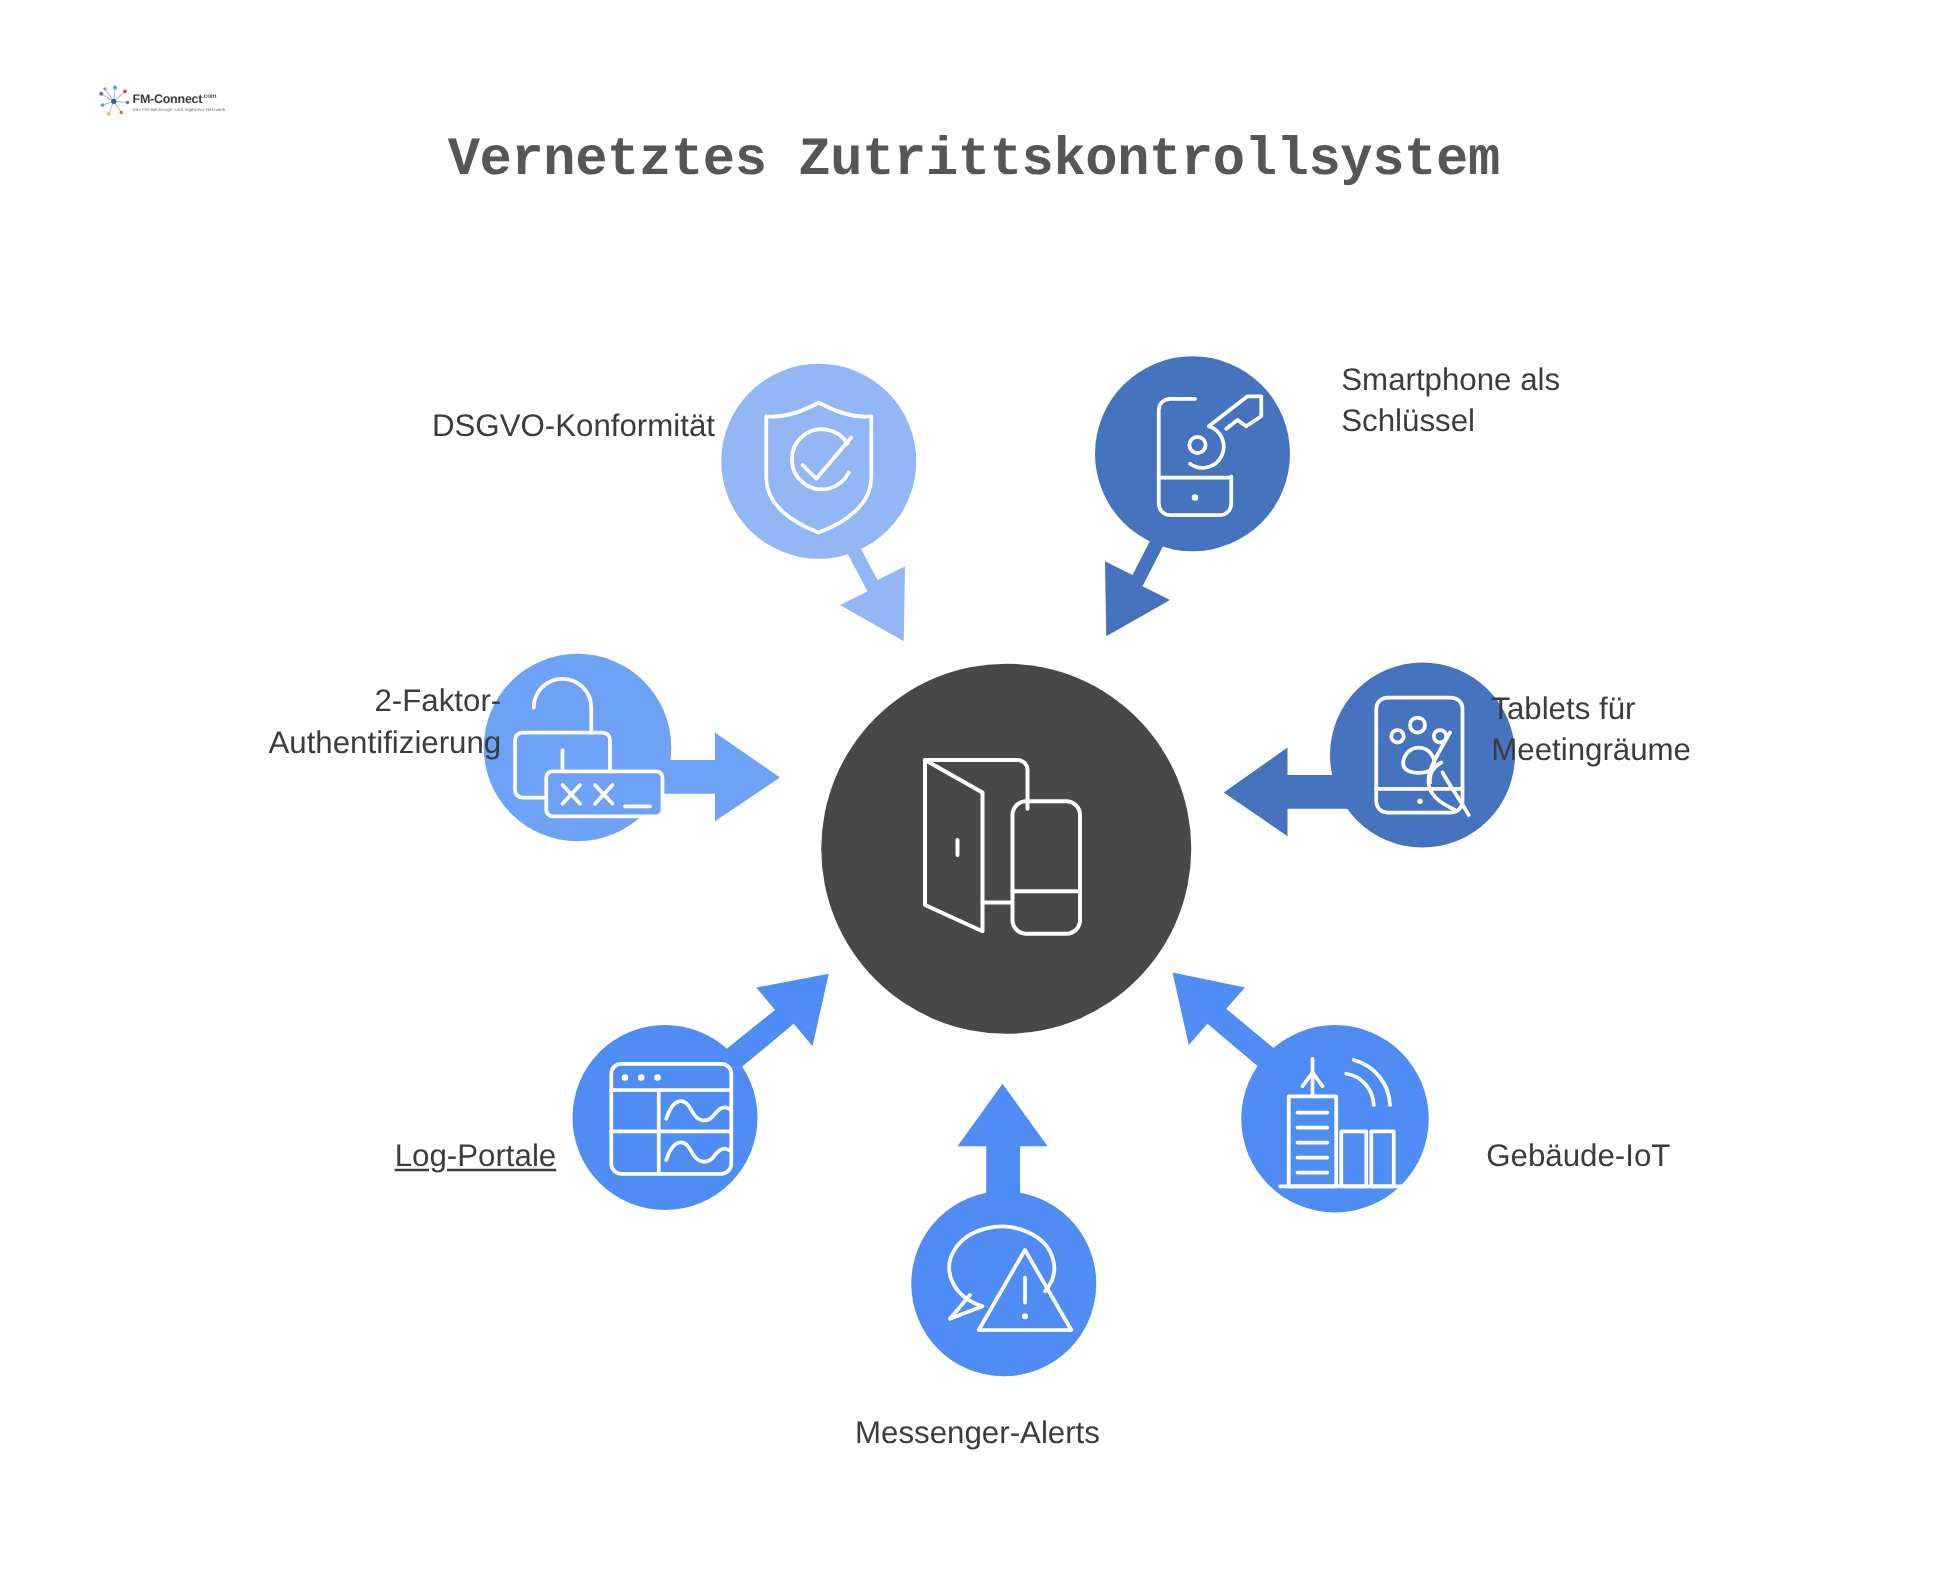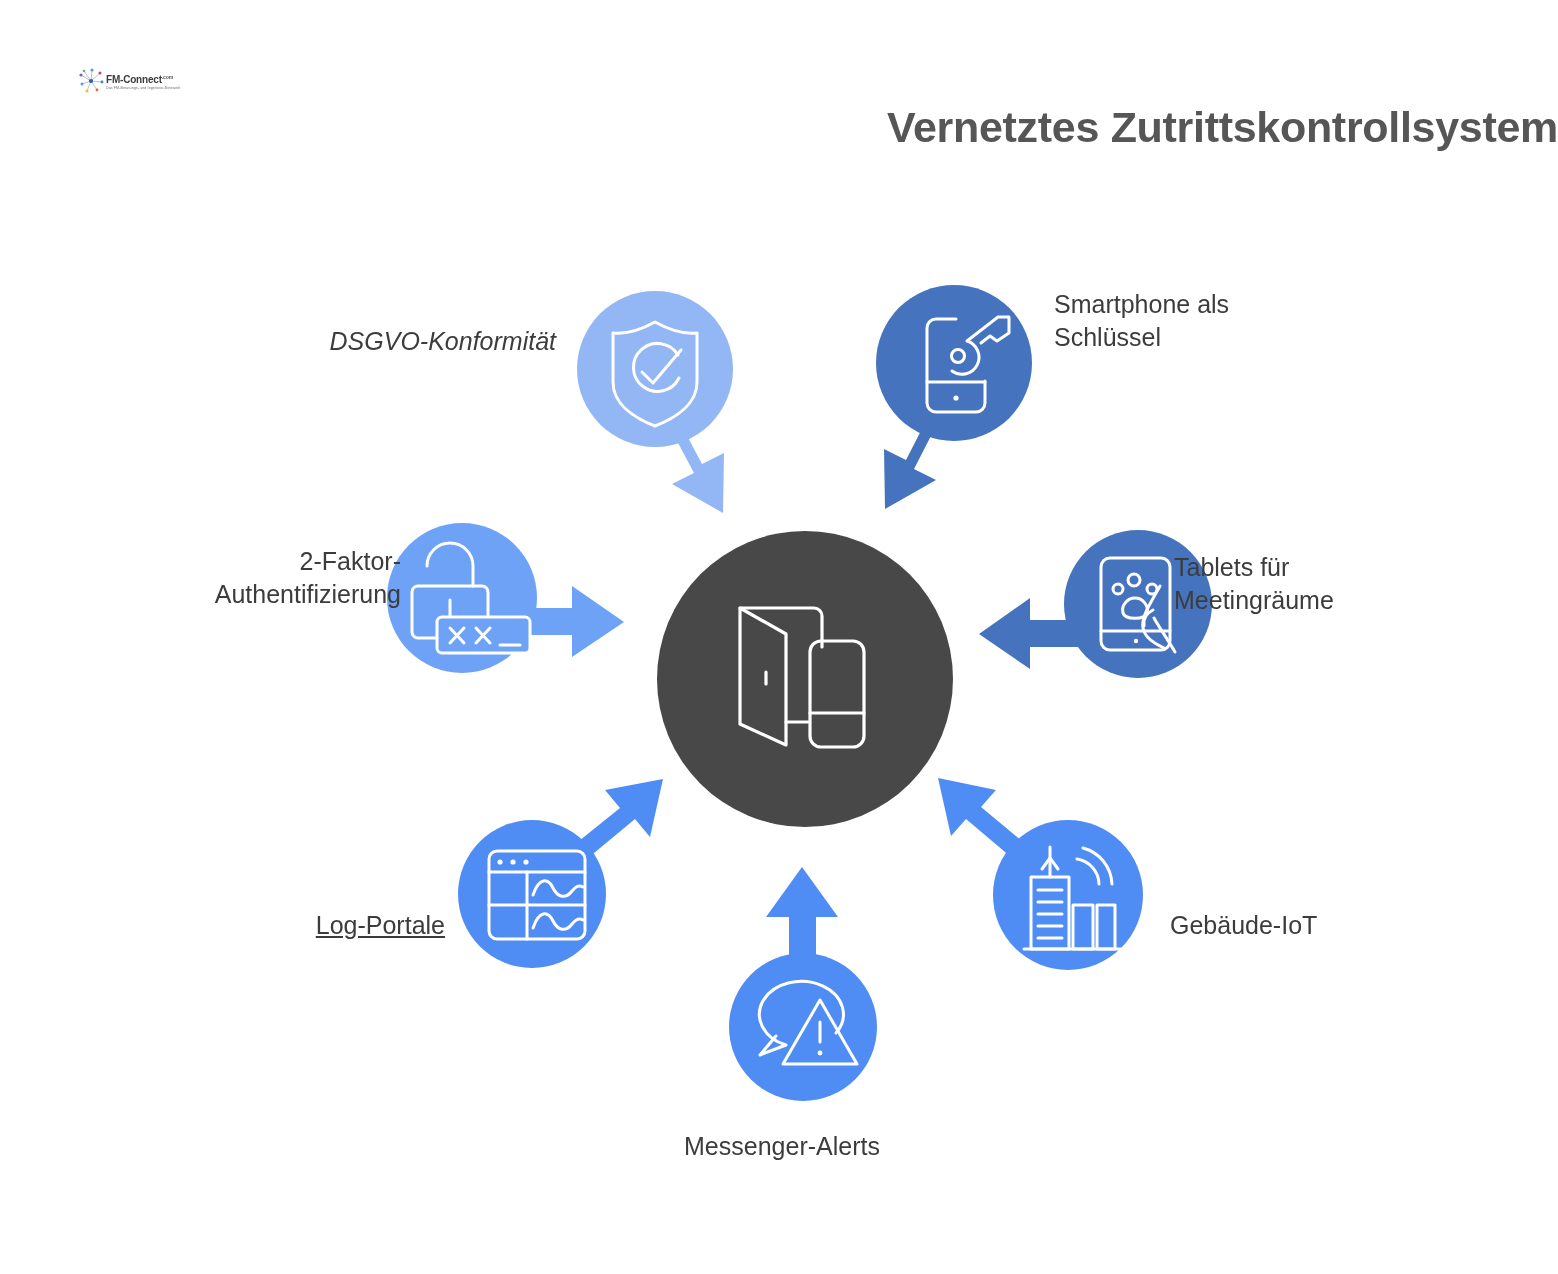--- a/index.html
+++ b/index.html
@@ -64,36 +64,37 @@
     margin-top: 1.5px;
     letter-spacing: 0.1px;
   }
 
   
   .page-title {
     position: absolute;
     left: 0;
     top: 103px;
     width: 1558px;
-    text-align: right;
+    text-align: center;
     font-size: 43px;
     font-weight: bold;
     color: #565656;
     letter-spacing: -0.3px;
+    font-family: Liberation Mono, monospace;
   }
 
   
   .hub-label {
     position: absolute;
     font-size: 25px;
     color: #3c3c3c;
     line-height: 1.32;
     white-space: pre-line;
   }
-  .hub-label.right { text-align: left; }
+  .hub-label.right { text-align: left; margin-left: 19px; }
   .hub-label.left  { text-align: right; }
   .hub-label.center{ text-align: center; }
 
   svg#diagram {
     position: absolute;
     left: 0;
     top: 0;
     width: 1558px;
     height: 1274px;
   }
@@ -272,21 +273,21 @@
         <path d="M 418 586 L 482 586 A 6 6 0 0 1 488 592 L 488 632 A 6 6 0 0 1 482 638 L 418 638 A 6 6 0 0 1 412 632 L 412 592 A 6 6 0 0 1 418 586 Z"></path>
         <path d="M 450 600 L 450 616"></path>
         <rect x="437" y="617" width="93" height="36" rx="5" fill="#6EA2F7"></rect>
         <path d="M 450 628 L 464 643 M 464 628 L 450 643"></path>
         <path d="M 476 628 L 490 643 M 490 628 L 476 643"></path>
         <path d="M 500 645 L 520 645"></path>
       </g>
     </g>
   </svg>
 
-  <div class="hub-label left" style="left:0px;  top:325px;  width:556px;font-style:italic;">DSGVO-Konformität</div>
+  <div class="hub-label left" style="left:16px;  top:325px;  width:556px;">DSGVO-Konformität</div>
   <div class="hub-label right" style="left:1054px;top:288px;  width:340px;">Smartphone als
 Schlüssel</div>
   <div class="hub-label right" style="left:1174px;top:551px;  width:300px;">Tablets für
 Meetingräume</div>
   <div class="hub-label right" style="left:1170px;top:909px;  width:300px;">Gebäude-IoT</div>
   <div class="hub-label center" style="left:582px; top:1130px; width:400px;">Messenger-Alerts</div>
   <div class="hub-label left" style="left:0px;   top:909px;  width:445px;text-decoration:underline;">Log-Portale</div>
   <div class="hub-label left" style="left:0px;   top:545px;  width:369px;padding-left:32px;">2-Faktor-
 Authentifizierung</div>
 

